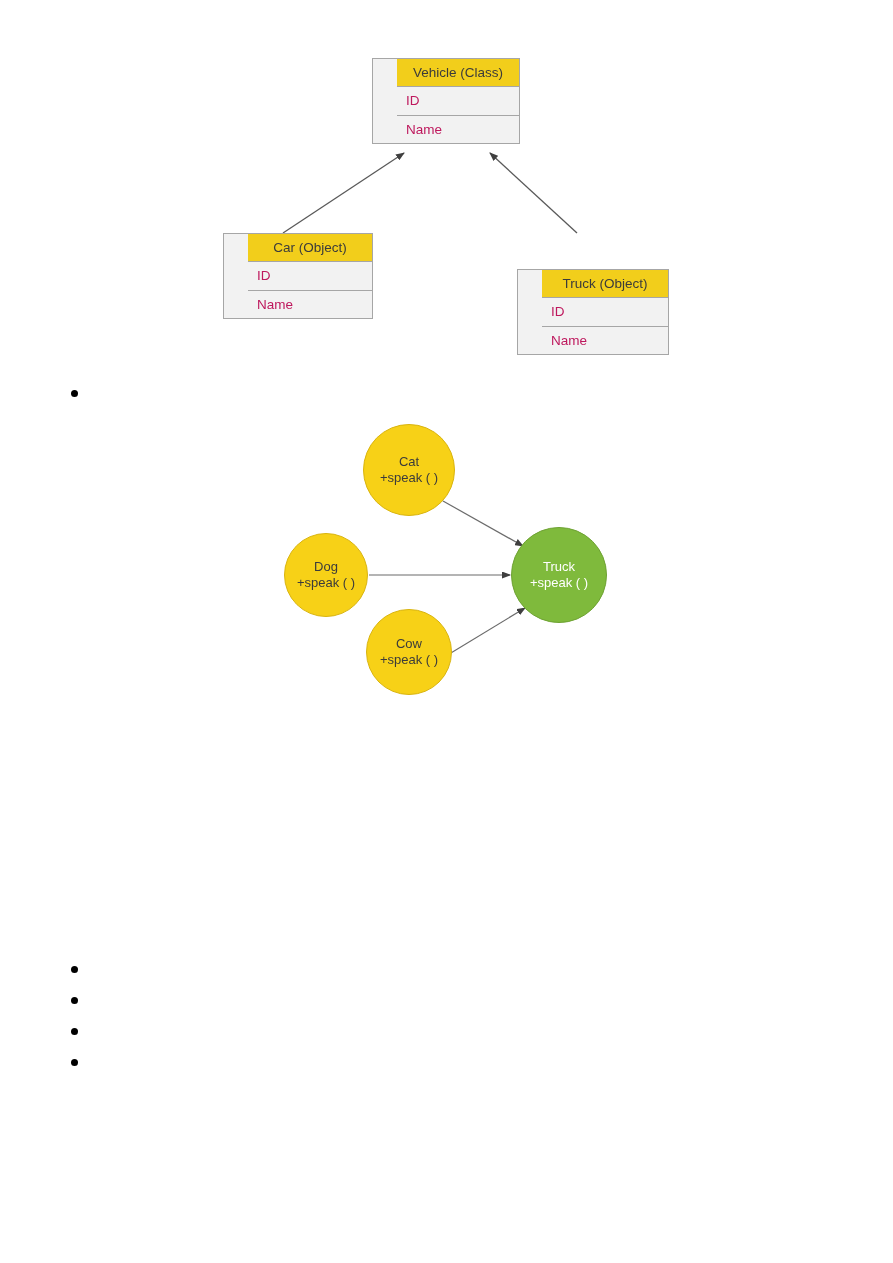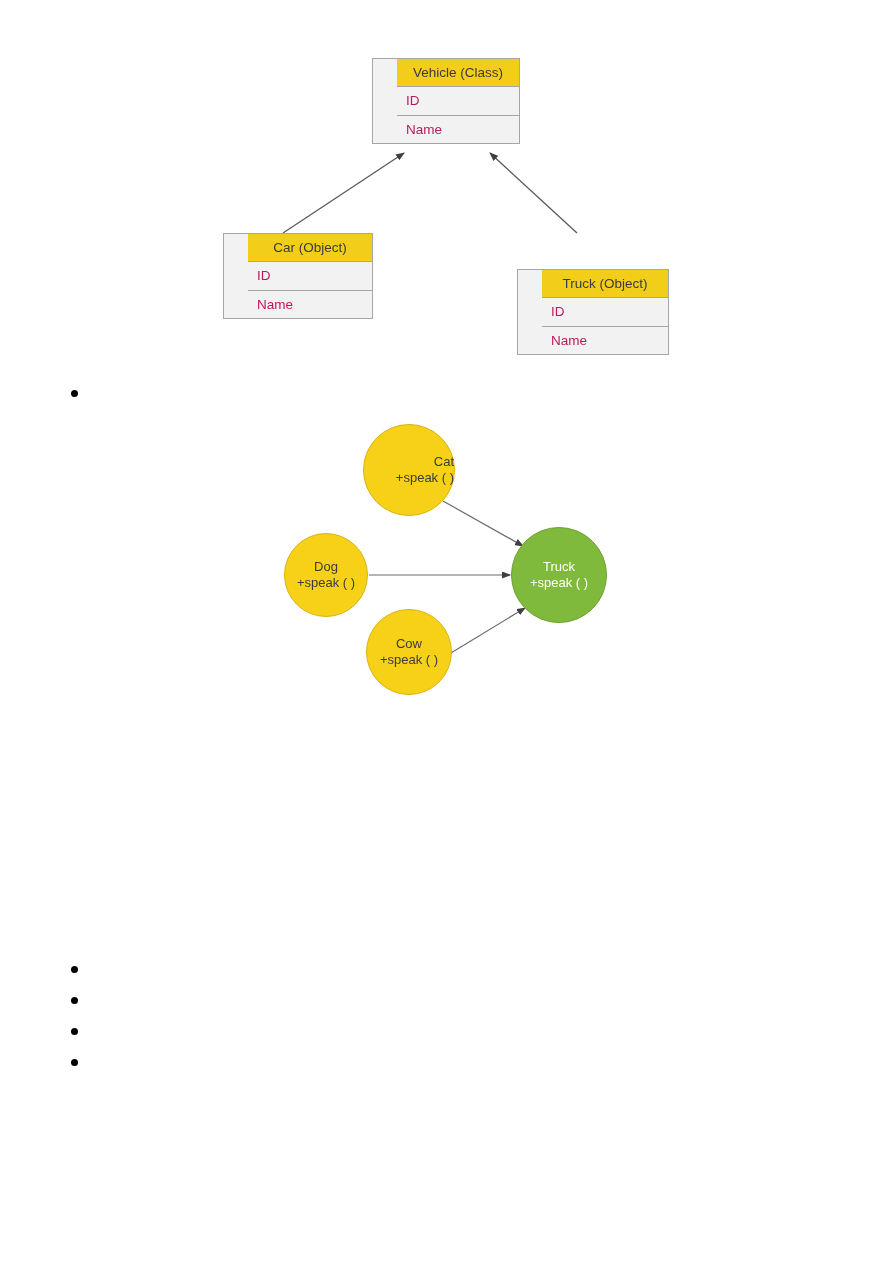--- a/index.html
+++ b/index.html
@@ -137,21 +137,21 @@
     <div class="uml-row">ID</div>
     <div class="uml-row">Name</div>
   </div>
 
   <div class="uml-box" style="left:517px; top:233px; width:152px;margin-top:36px;">
     <div class="uml-title">Truck (Object)</div>
     <div class="uml-row">ID</div>
     <div class="uml-row">Name</div>
   </div>
 
-  <div class="node-circle yellow" style="left:363px; top:424px; width:92px; height:92px;align-items:flex-end;">
+  <div class="node-circle yellow" style="left:363px; top:424px; width:92px; height:92px;">
     <span class="node-name">Cat</span>
     <span class="node-method">+speak ( )</span>
   </div>
 
   <div class="node-circle yellow" style="left:284px; top:533px; width:84px; height:84px;">
     <span class="node-name">Dog</span>
     <span class="node-method">+speak ( )</span>
   </div>
 
   <div class="node-circle yellow" style="left:366px; top:609px; width:86px; height:86px;">

